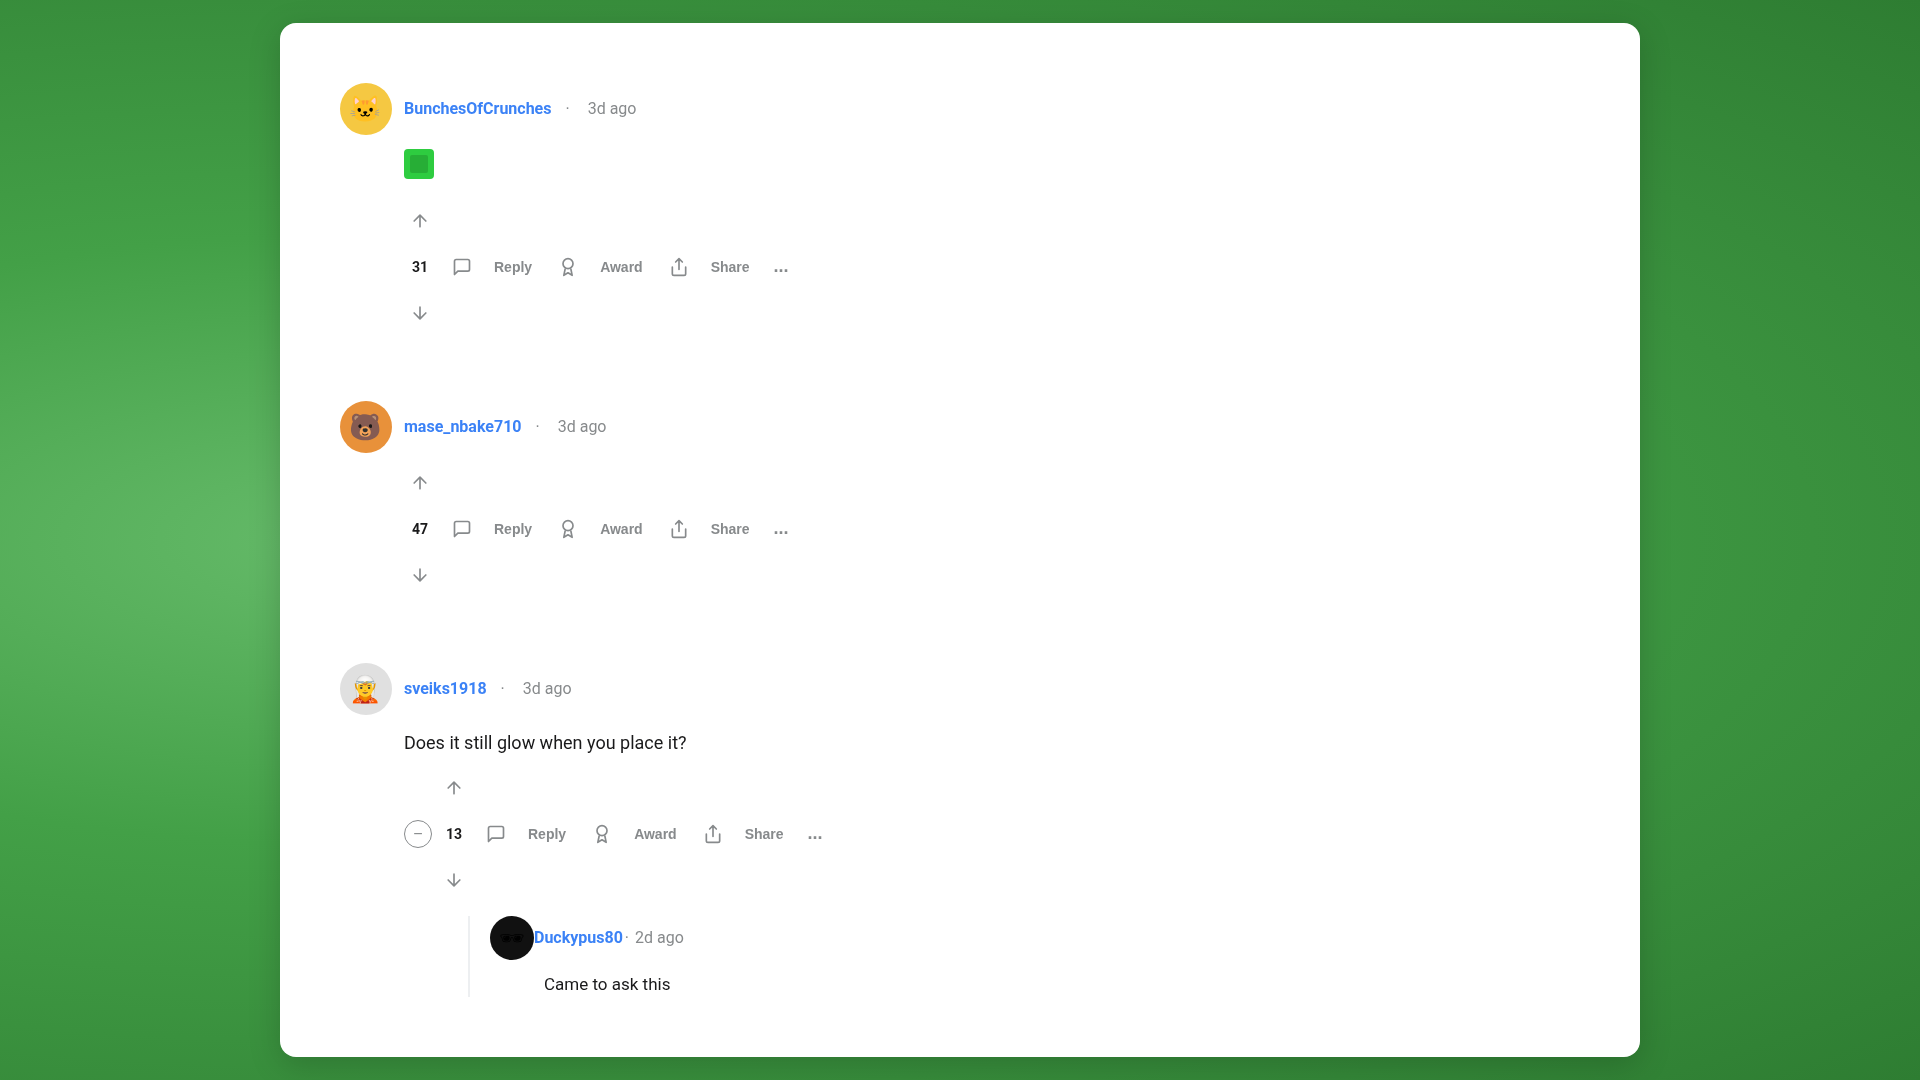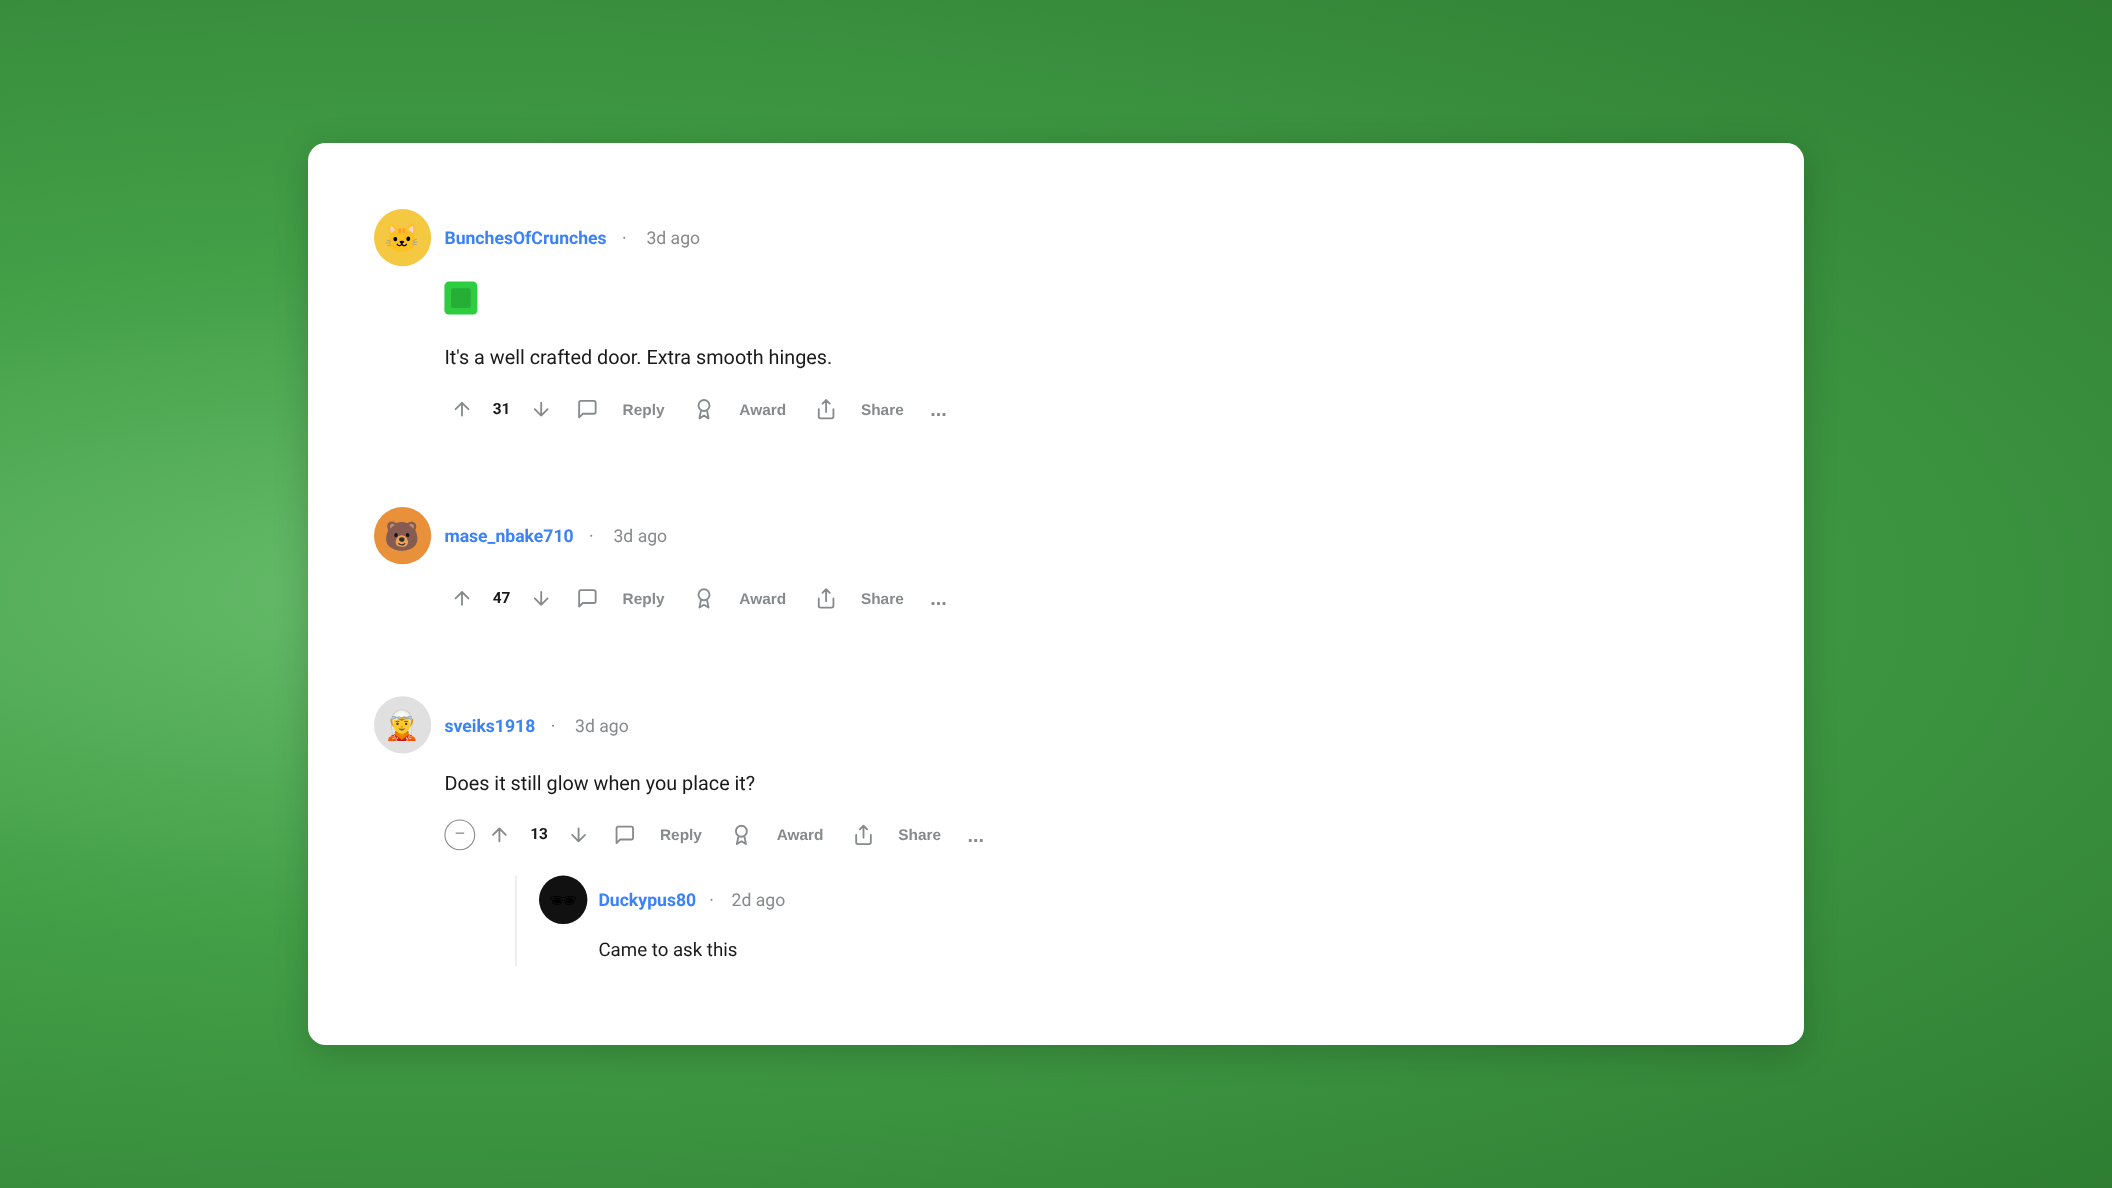--- a/index.html
+++ b/index.html
@@ -92,21 +92,22 @@
 
     .action-bar {
       display: flex;
       align-items: center;
       gap: 6px;
     }
 
     .vote-section {
       display: flex;
       align-items: center;
-      gap: 10px;
+      gap: 22px;
+      flex-direction: column;
     }
 
     .vote-btn {
       background: none;
       border: none;
       cursor: pointer;
       padding: 6px;
       color: #878a8c;
       display: flex;
       align-items: center;
@@ -157,21 +158,20 @@
     .nested-comment {
       margin-left: 64px;
       padding-left: 20px;
       border-left: 2px solid #edeff1;
       margin-top: 20px;
     }
 
     .nested-header {
       display: flex;
       align-items: center;
-      gap: 10px;
       margin-bottom: 12px;
     }
 
     .nested-body {
       margin-left: 54px;
     }
 
     .nested-text {
       font-size: 17px;
       color: #1a1a1b;
@@ -263,21 +263,20 @@
       <span class="dot">·</span>
       <span class="timestamp">3d ago</span>
     </div>
     <div class="comment-body">
 
       <div style="margin-bottom: 12px;">
         <div class="award-badge">
           <div class="award-badge-inner"></div>
         </div>
       </div>
-      <p class="comment-text">It's a well crafted door. Extra smooth hinges.</p>
       <div class="action-bar">
         <div class="vote-section">
           <button class="vote-btn">
             <svg class="icon-svg" viewBox="0 0 24 24">
               <path d="M12 19V5M5 12l7-7 7 7" stroke-linecap="round" stroke-linejoin="round"></path>
             </svg>
           </button>
           <span class="vote-count">31</span>
           <button class="vote-btn">
             <svg class="icon-svg" viewBox="0 0 24 24">

